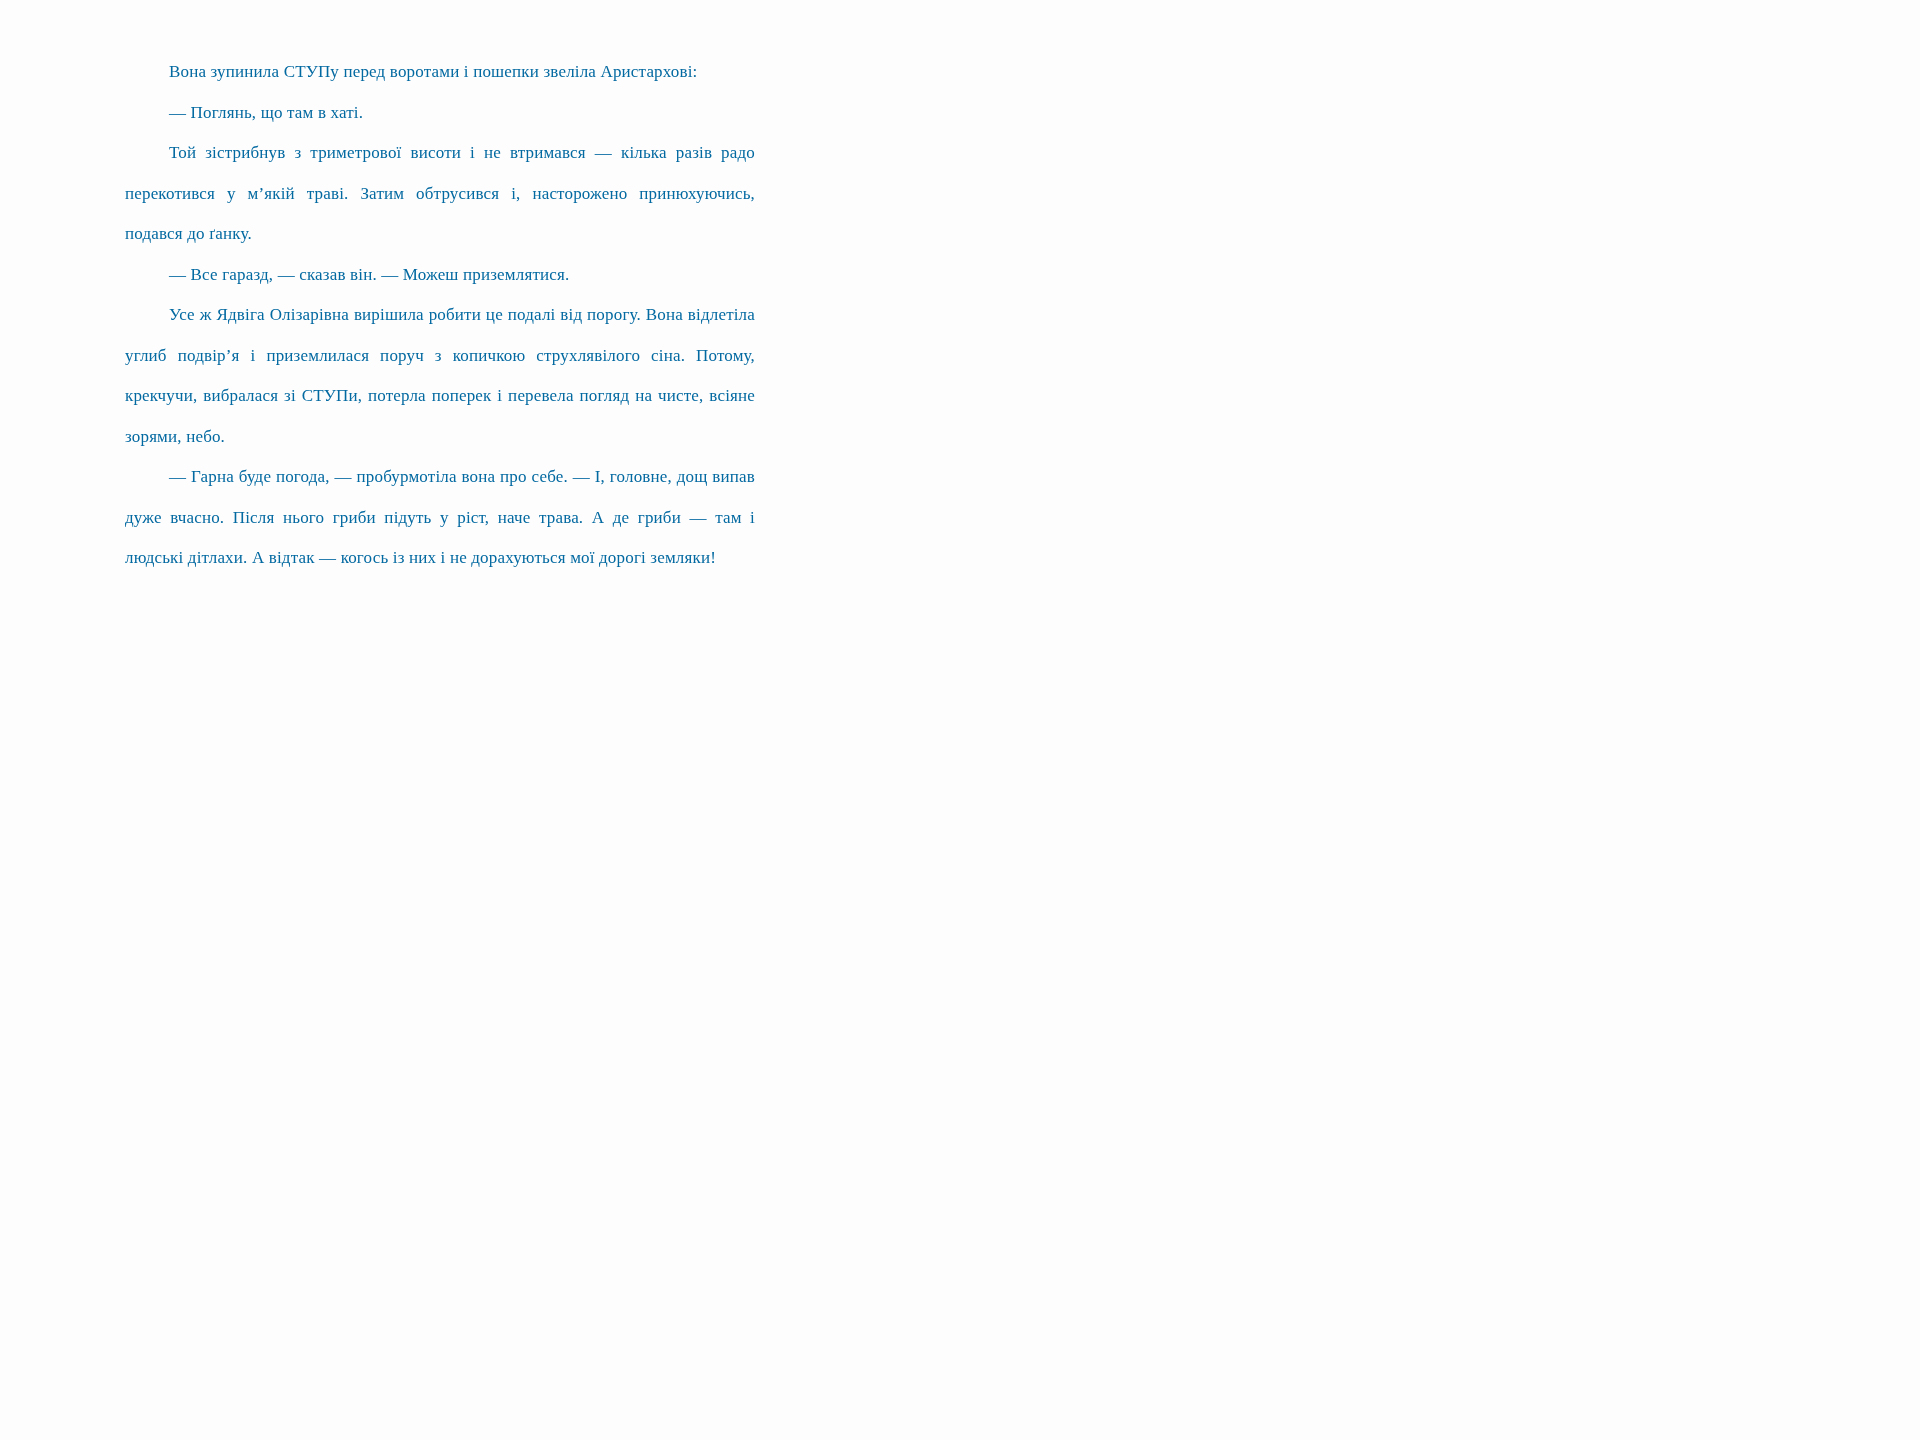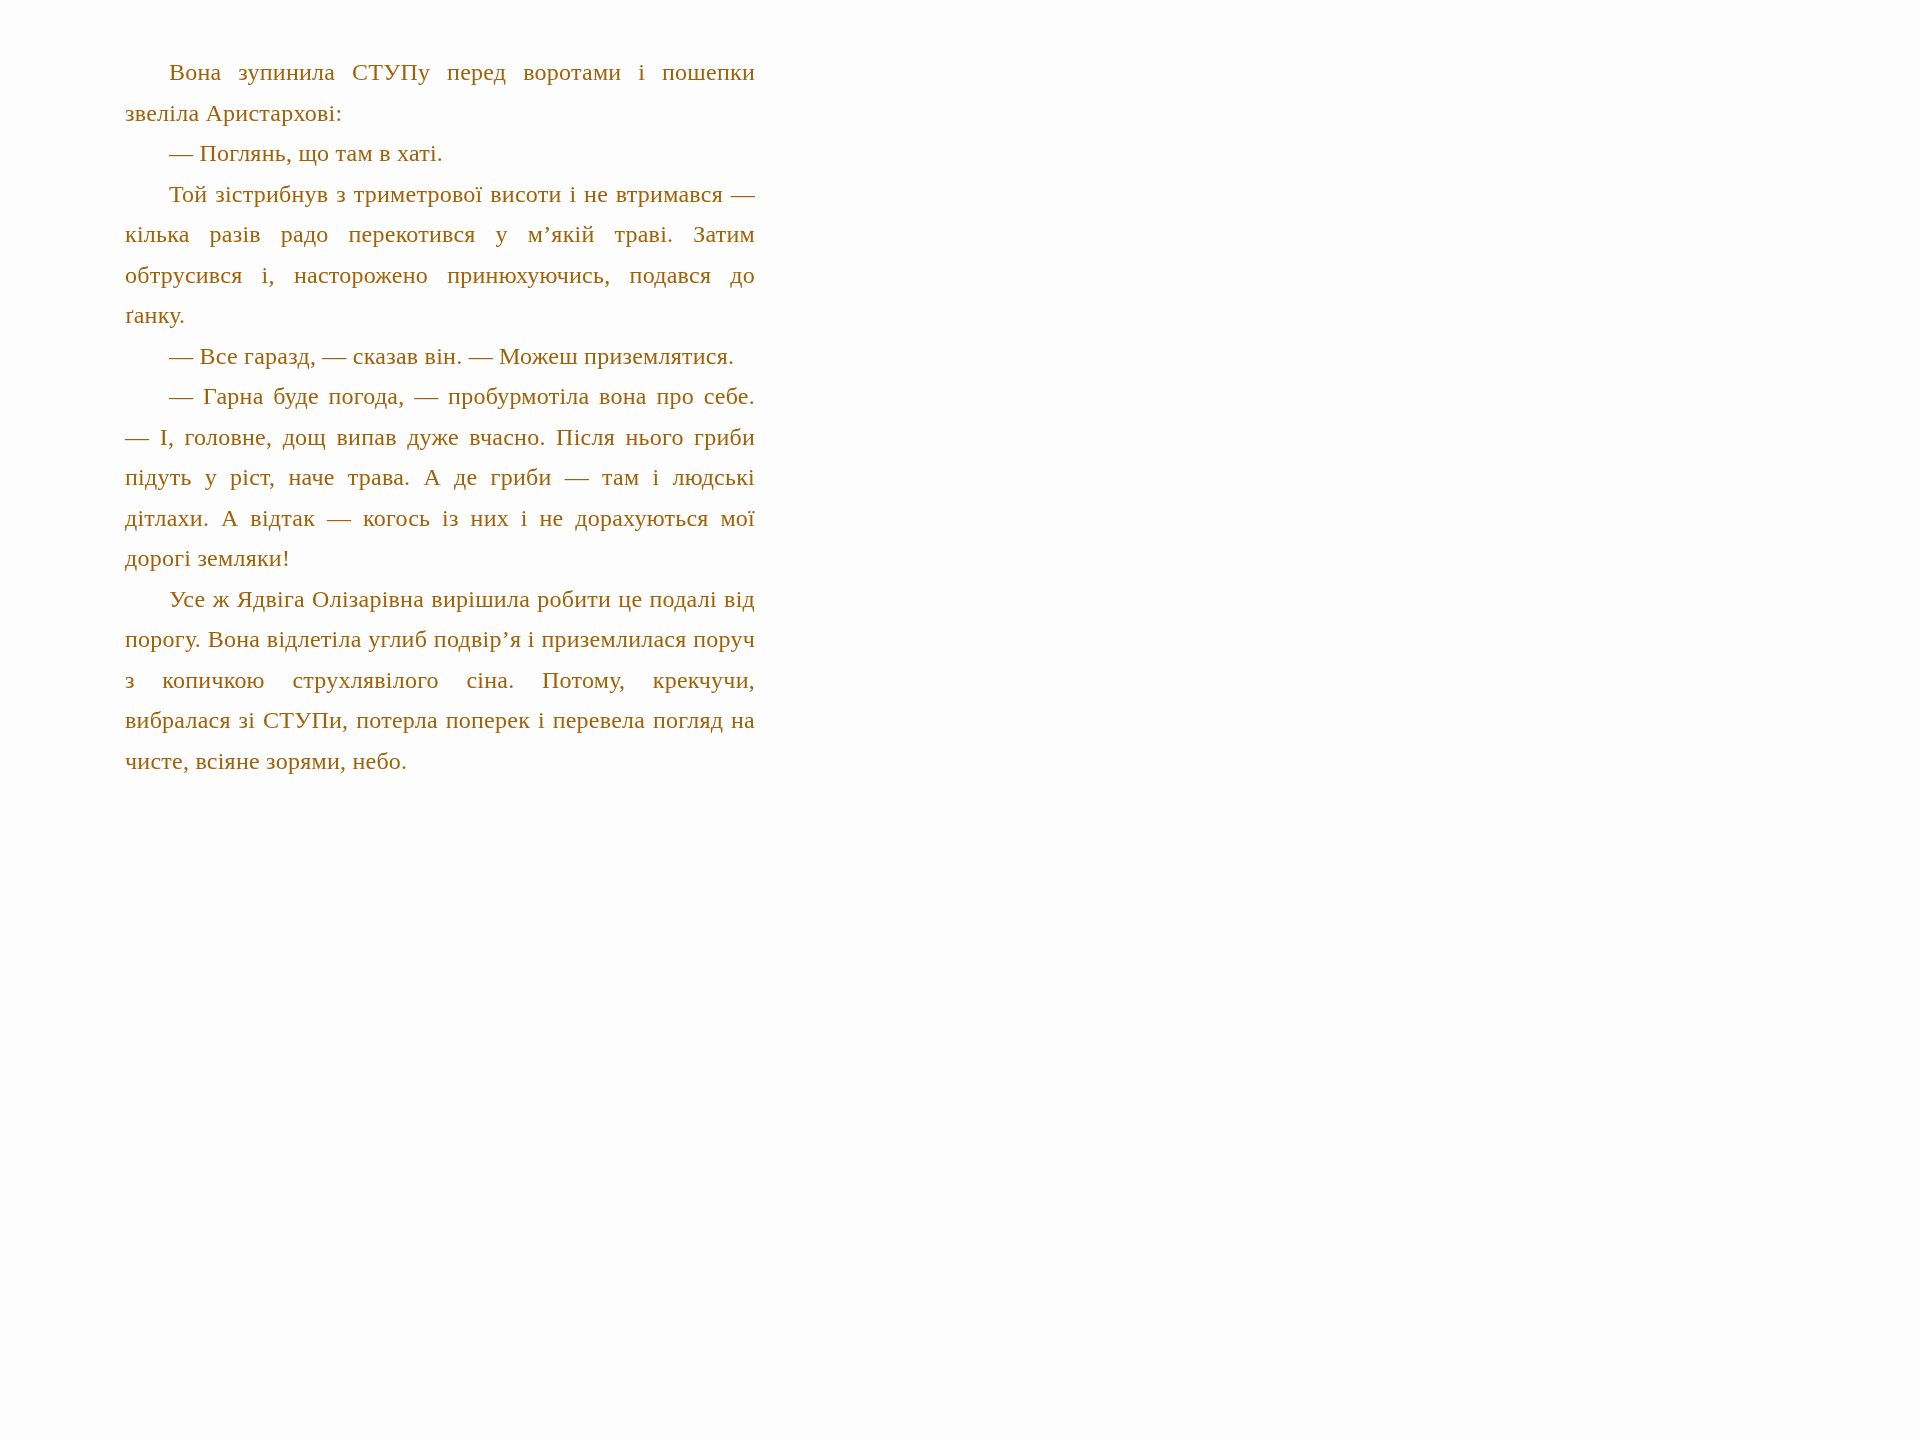--- a/index.html
+++ b/index.html
@@ -28,25 +28,25 @@
     top: 0;
     height: 1440px;
     background: transparent;
   }
   .page.left  { left: 0;    width: 960px; }
   .page.right { left: 960px; width: 960px; }
 
   
   .column {
     position: absolute;
-    font-size: 24px;
+    font-size: 17px;
     line-height: 40.5px;
     text-align: justify;
     text-justify: inter-word;
-    color: #a16207;
+    color: #0369a1;
     letter-spacing: 0.01em;
   }
 
   .column.left-col {
     left: 125px;
     top: 52px;
     width: 630px;
   }
 
   .para {
@@ -59,22 +59,22 @@
 <body>
 
 <div id="spread">
 
   <div class="page left">
     <div class="column left-col">
       <p class="para">Вона зупинила СТУПу перед воротами і пошепки звеліла Аристархові:</p>
       <p class="para">— Поглянь, що там в хаті.</p>
       <p class="para">Той зістрибнув з триметрової висоти і не втримався — кілька разів радо перекотився у м’якій траві. Затим обтрусився і, насторожено принюхуючись, подався до ґанку.</p>
       <p class="para">— Все гаразд, — сказав він. — Можеш приземлятися.</p>
+      <p class="para">Усе ж Ядвіга Олізарівна вирішила робити це подалі від порогу. Вона відлетіла углиб подвір’я і приземлилася поруч з копичкою струхлявілого сіна. Потому, крекчучи, вибралася зі СТУПи, потерла поперек і перевела погляд на чисте, всіяне зорями, небо.</p>
       <p class="para">— Гарна буде погода, — пробурмотіла вона про себе. — І, головне, дощ випав дуже вчасно. Після нього гриби підуть у ріст, наче трава. А де гриби — там і людські дітлахи. А відтак — когось із них і не дорахуються мої дорогі земляки!</p>
-      <p class="para">Усе ж Ядвіга Олізарівна вирішила робити це подалі від порогу. Вона відлетіла углиб подвір’я і приземлилася поруч з копичкою струхлявілого сіна. Потому, крекчучи, вибралася зі СТУПи, потерла поперек і перевела погляд на чисте, всіяне зорями, небо.</p>
     </div>
   </div>
 
   <div class="page right">
 
     
     
 
     
     

